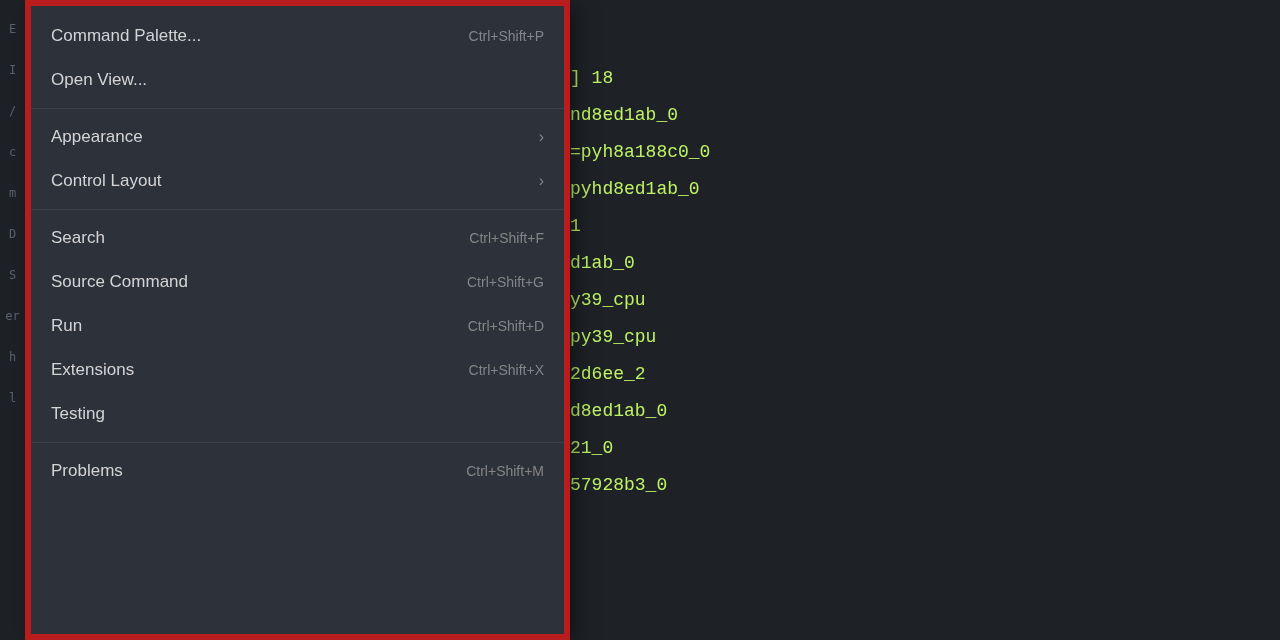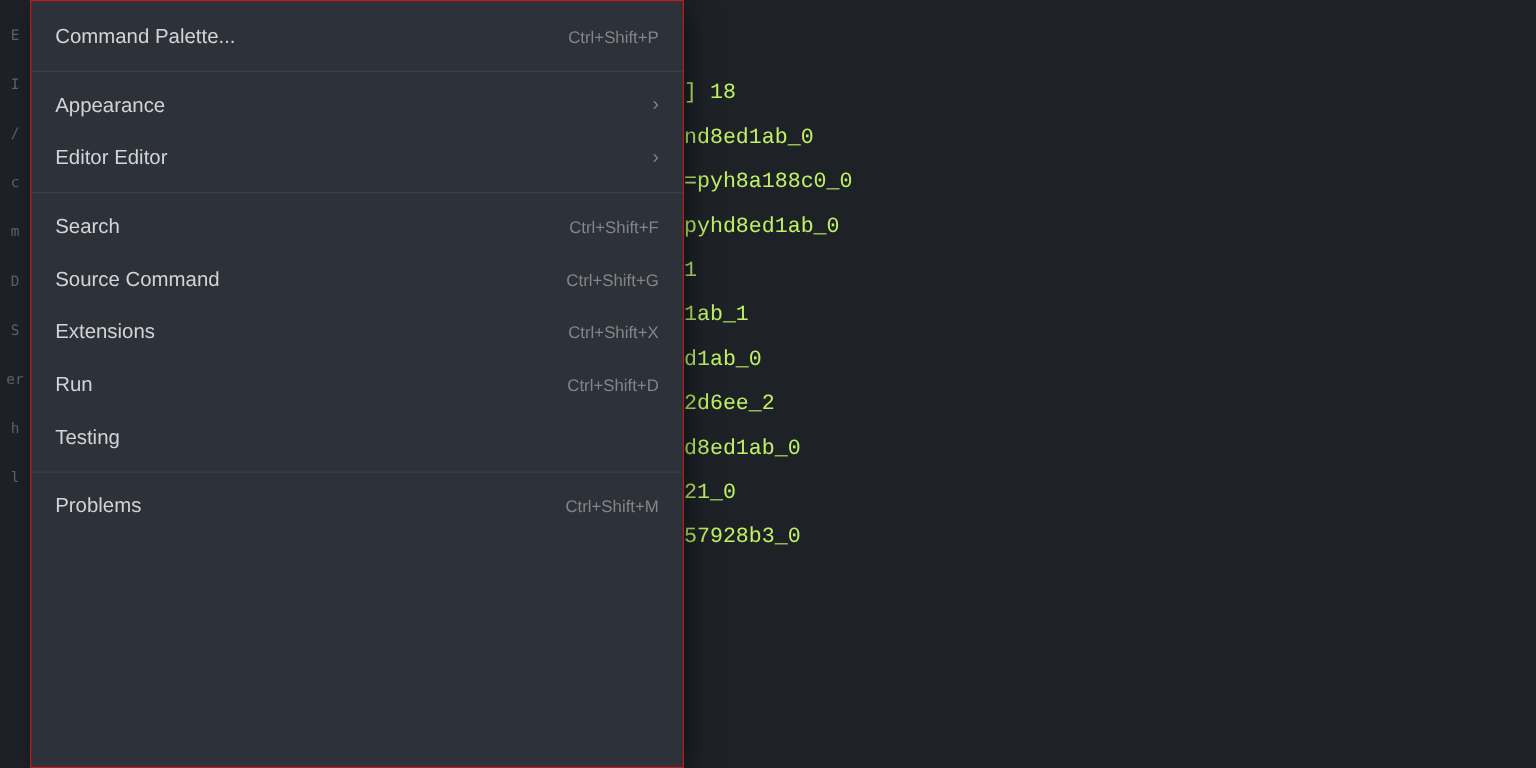--- a/index.html
+++ b/index.html
@@ -55,21 +55,21 @@
       justify-content: center;
     }
 
     .context-menu {
       position: absolute;
       top: 0;
       left: 25px;
       width: 545px;
       height: 640px;
       background-color: #2c313a;
-      border: 1px solid #b91c1c;
+      border: 6px solid #b91c1c;
       box-shadow: 4px 4px 20px rgba(0,0,0,0.5);
       padding: 8px 0;
     }
 
     .menu-item {
       display: flex;
       align-items: center;
       justify-content: space-between;
       padding: 8px 20px 8px 20px;
       cursor: pointer;
@@ -105,22 +105,23 @@
   </style>
 </head>
 <body>
 
 <div class="background-code">
   <span class="code-line">] 18</span>
   <span class="code-line">nd8ed1ab_0</span>
   <span class="code-line">=pyh8a188c0_0</span>
   <span class="code-line">pyhd8ed1ab_0</span>
   <span class="code-line">1</span>
-  <span class="code-line">1ab_1</span>
   <span class="code-line">d1ab_0</span>
+  <span class="code-line">y39_cpu</span>
+  <span class="code-line">py39_cpu</span>
   <span class="code-line">2d6ee_2</span>
   <span class="code-line">d8ed1ab_0</span>
   <span class="code-line">21_0</span>
   <span class="code-line">57928b3_0</span>
 </div>
 
 <div class="left-sidebar">
   <span class="sidebar-letter">E</span>
   <span class="sidebar-letter">I</span>
   <span class="sidebar-letter">/</span>
@@ -133,54 +134,58 @@
   <span class="sidebar-letter">l</span>
 </div>
 
 <div class="context-menu">
 
   <div class="menu-item">
     <span class="menu-item-label">Command Palette...</span>
     <span class="menu-item-shortcut">Ctrl+Shift+P</span>
   </div>
 
+  <div class="menu-item">
+    <span class="menu-item-label">Open View...</span>
+    <span class="menu-item-shortcut"></span>
+  </div>
 
   <div class="menu-separator"></div>
 
   <div class="menu-item">
     <span class="menu-item-label">Appearance</span>
     <span class="menu-item-arrow">›</span>
   </div>
 
   <div class="menu-item">
-    <span class="menu-item-label">Editor Editor</span>
+    <span class="menu-item-label">Control Layout</span>
     <span class="menu-item-arrow">›</span>
   </div>
 
   <div class="menu-separator"></div>
 
 
   <div class="menu-item">
     <span class="menu-item-label">Search</span>
     <span class="menu-item-shortcut">Ctrl+Shift+F</span>
   </div>
 
   <div class="menu-item">
     <span class="menu-item-label">Source Command</span>
     <span class="menu-item-shortcut">Ctrl+Shift+G</span>
   </div>
 
   <div class="menu-item">
-    <span class="menu-item-label">Extensions</span>
-    <span class="menu-item-shortcut">Ctrl+Shift+X</span>
+    <span class="menu-item-label">Run</span>
+    <span class="menu-item-shortcut">Ctrl+Shift+D</span>
   </div>
 
   <div class="menu-item">
-    <span class="menu-item-label">Run</span>
-    <span class="menu-item-shortcut">Ctrl+Shift+D</span>
+    <span class="menu-item-label">Extensions</span>
+    <span class="menu-item-shortcut">Ctrl+Shift+X</span>
   </div>
 
   <div class="menu-item">
     <span class="menu-item-label">Testing</span>
     <span class="menu-item-shortcut"></span>
   </div>
 
   <div class="menu-separator"></div>
 
   <div class="menu-item">

